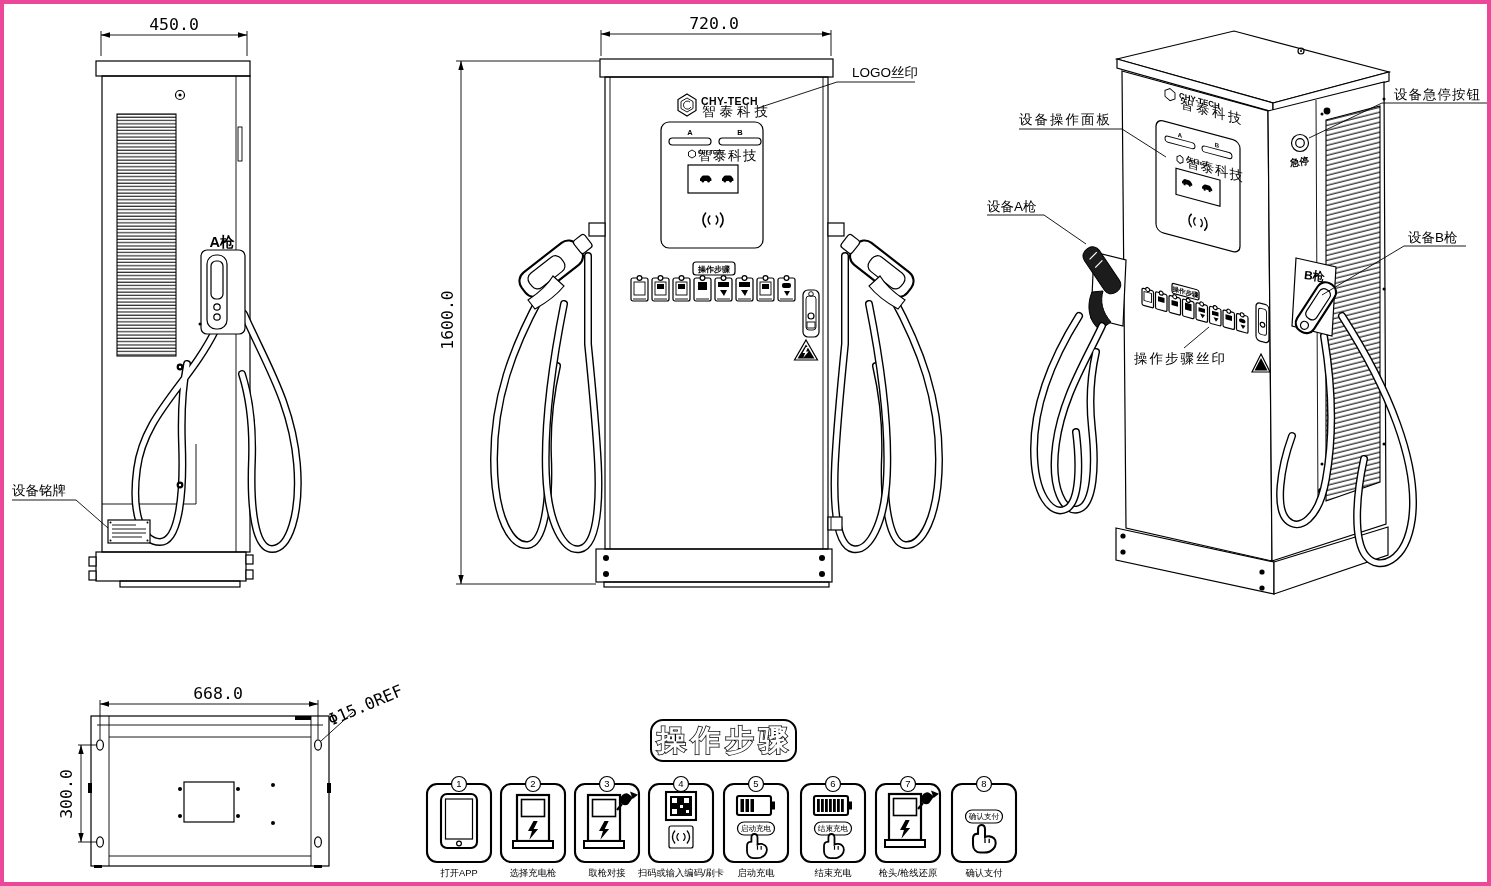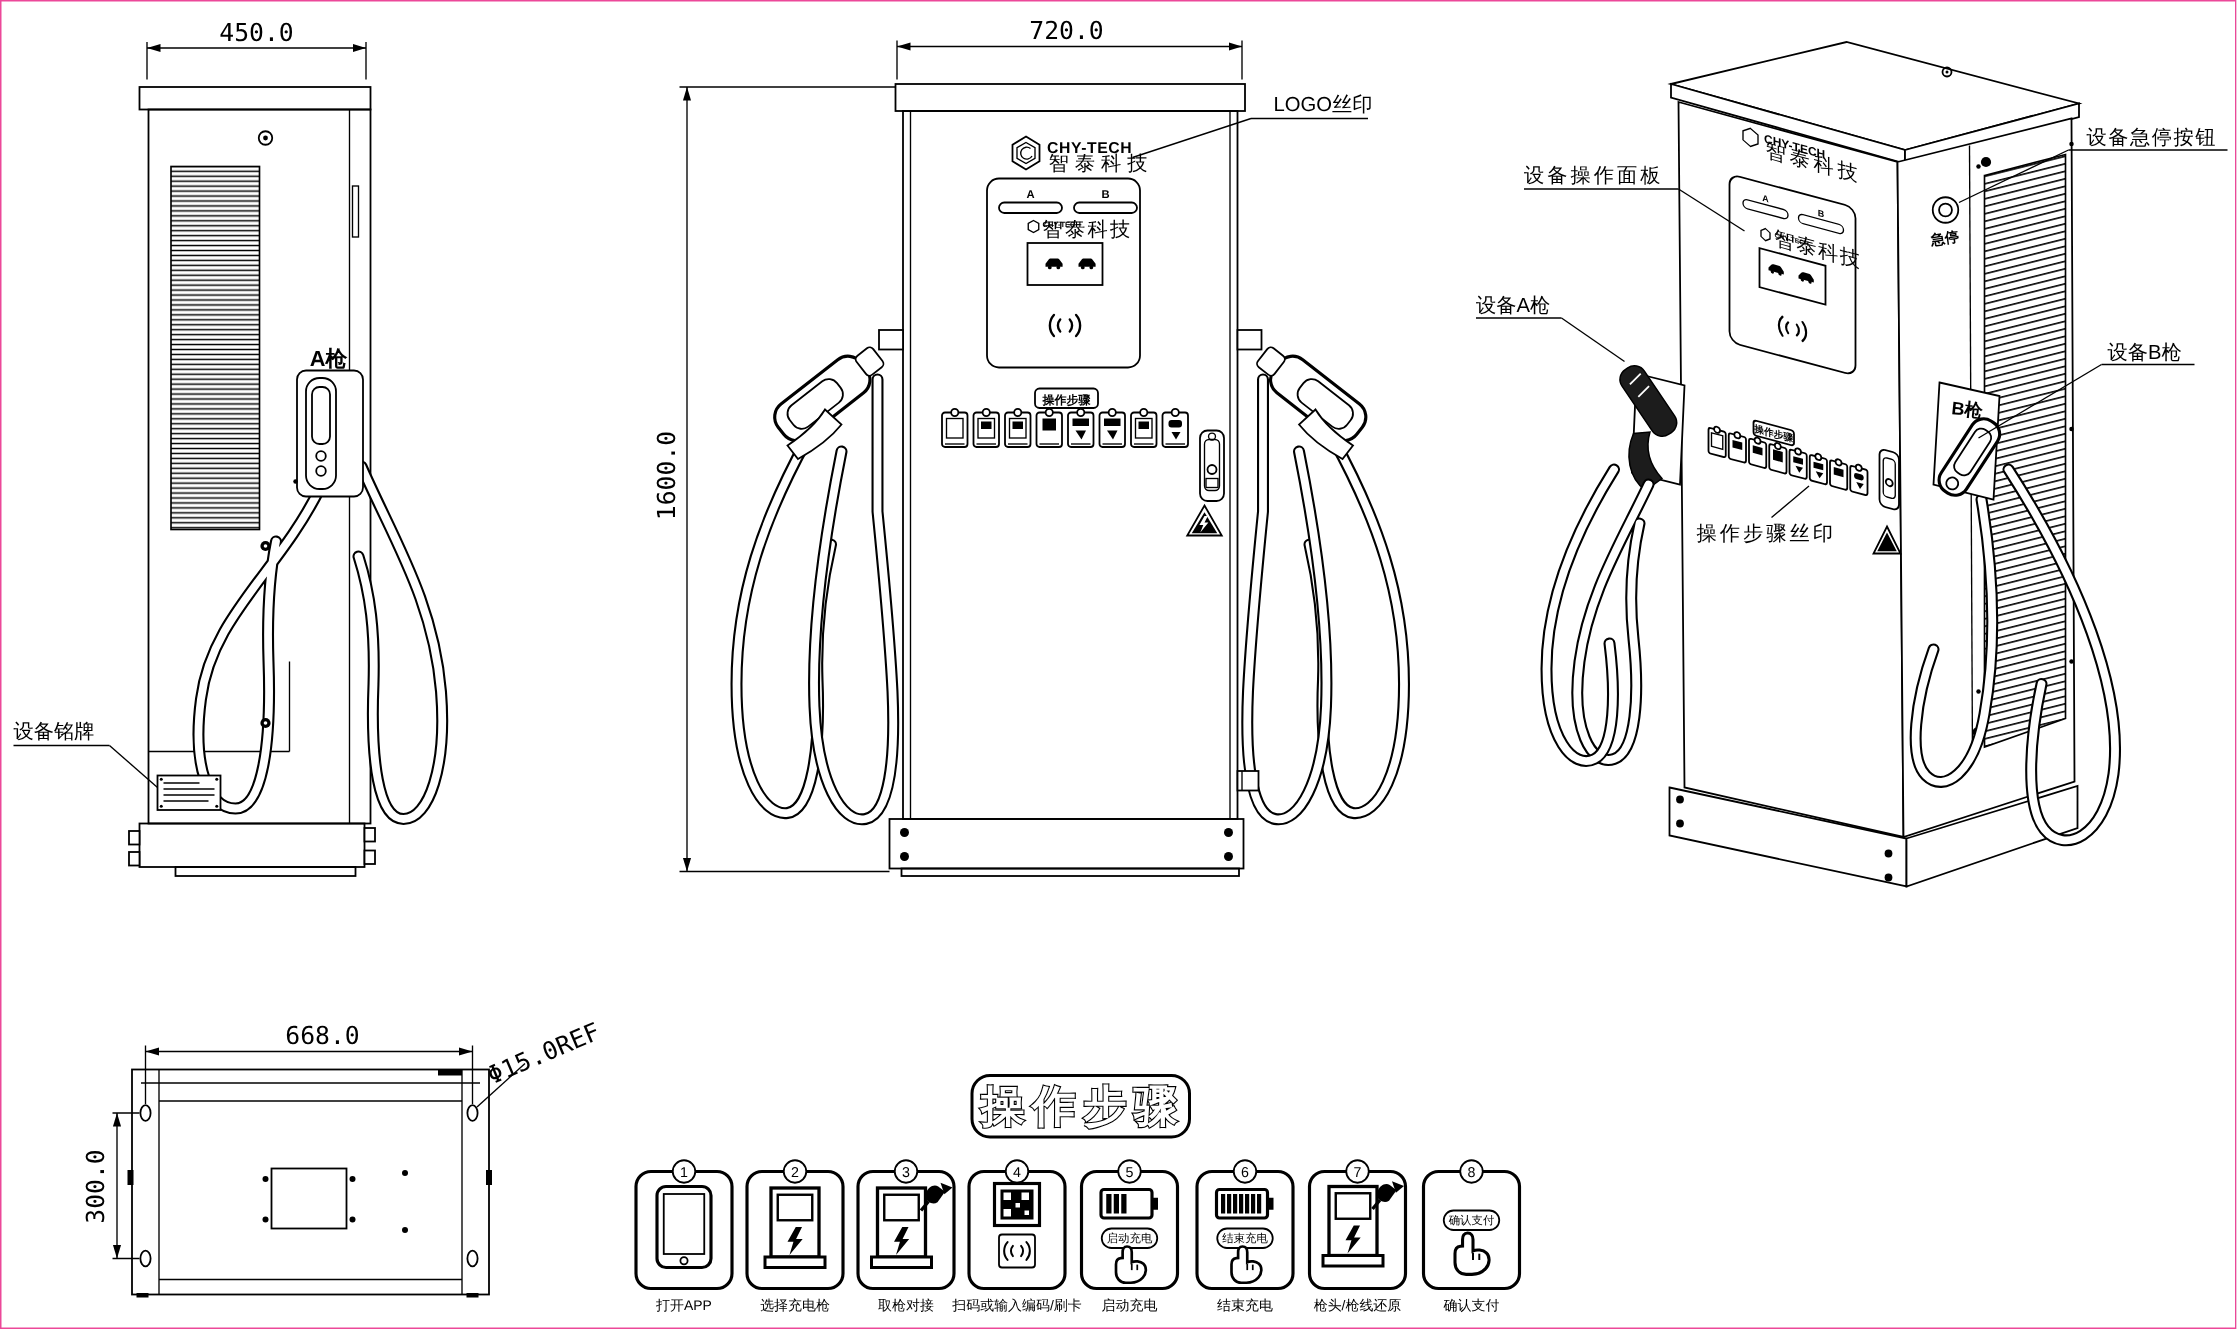--- a/index.html
+++ b/index.html
@@ -1,17 +1,17 @@
 <!DOCTYPE html>
 <html><head>
 <meta charset="utf-8">
 <style>
   html,body{margin:0;padding:0;background:#e8e8e8;}
   .canvas{position:relative;width:1491px;height:886px;background:#ffffff;
-          border:1px solid #ec4899;box-sizing:border-box;overflow:hidden;
+          border:4px solid #ec4899;box-sizing:border-box;overflow:hidden;
           font-family:"Liberation Sans",sans-serif;}
   svg{position:absolute;left:0;top:0;}
   .ln{fill:none;stroke:#000;stroke-width:1.2;}
   .lt{fill:none;stroke:#000;stroke-width:0.9;}
   .ln2{fill:none;stroke:#000;stroke-width:2;}
   .lw{fill:#fff;stroke:#000;stroke-width:1.2;}
   .lw2{fill:#fff;stroke:#000;stroke-width:2.1;}
   .fb{fill:#000;stroke:none;}
   .dim{font-family:"DejaVu Sans Mono",monospace;font-size:16.5px;fill:#000;}
   .cjk{font-family:"Liberation Sans",sans-serif;fill:#000;font-size:13.5px;}

